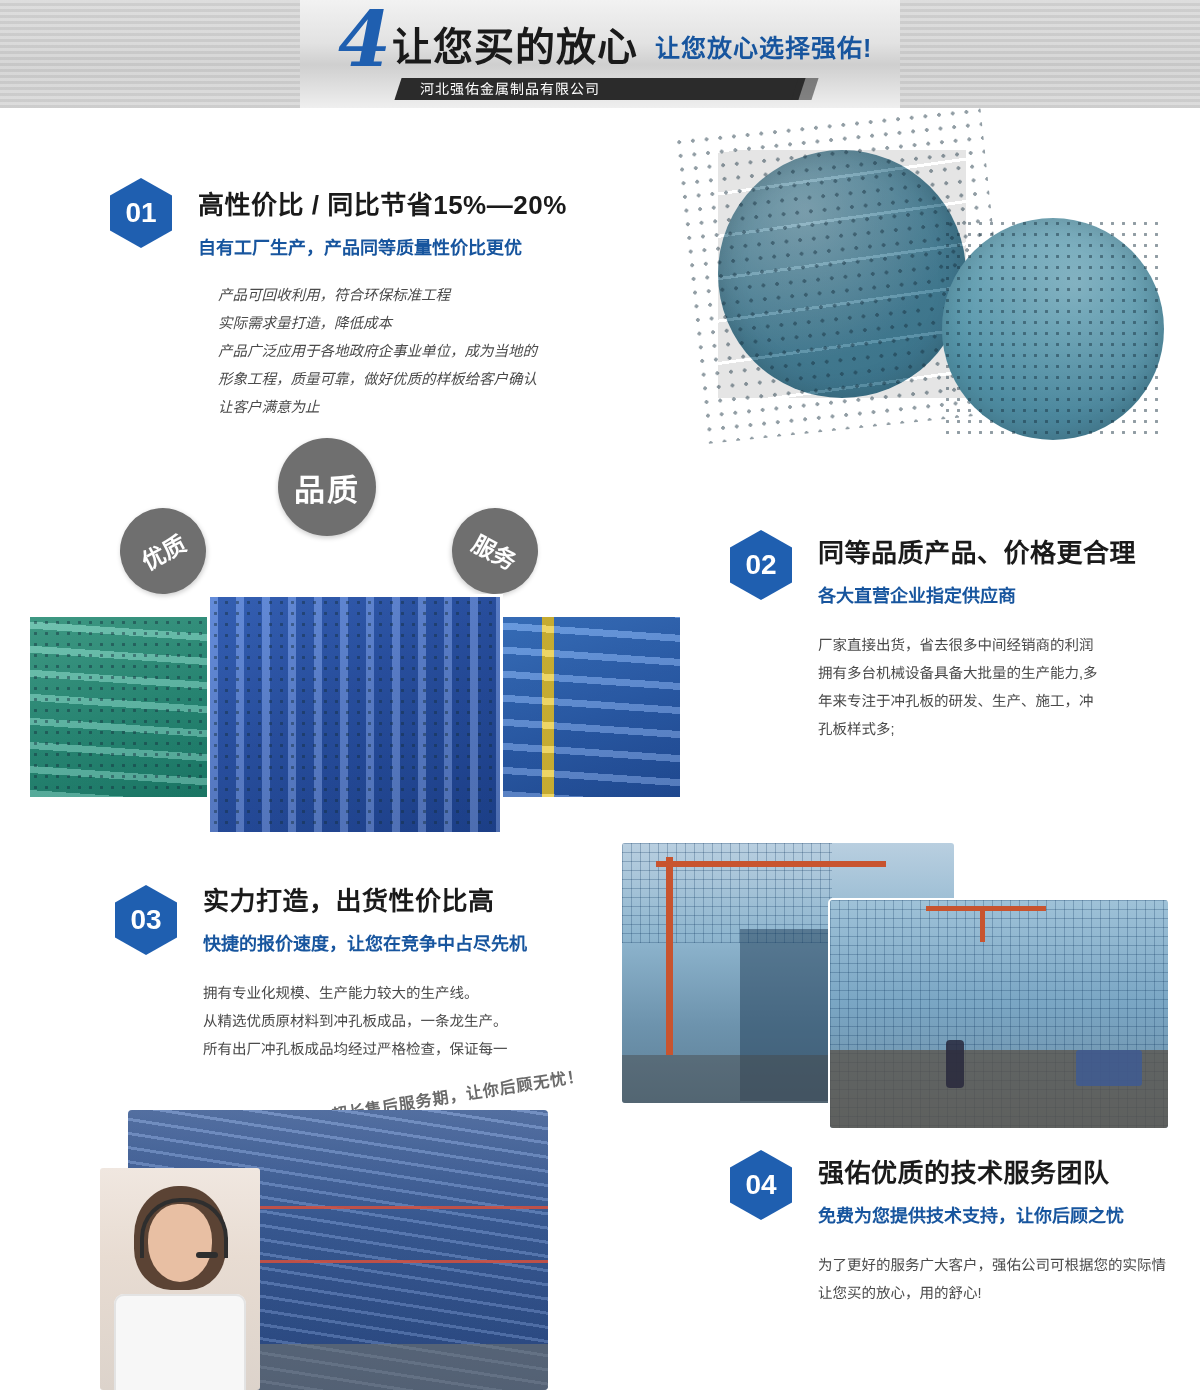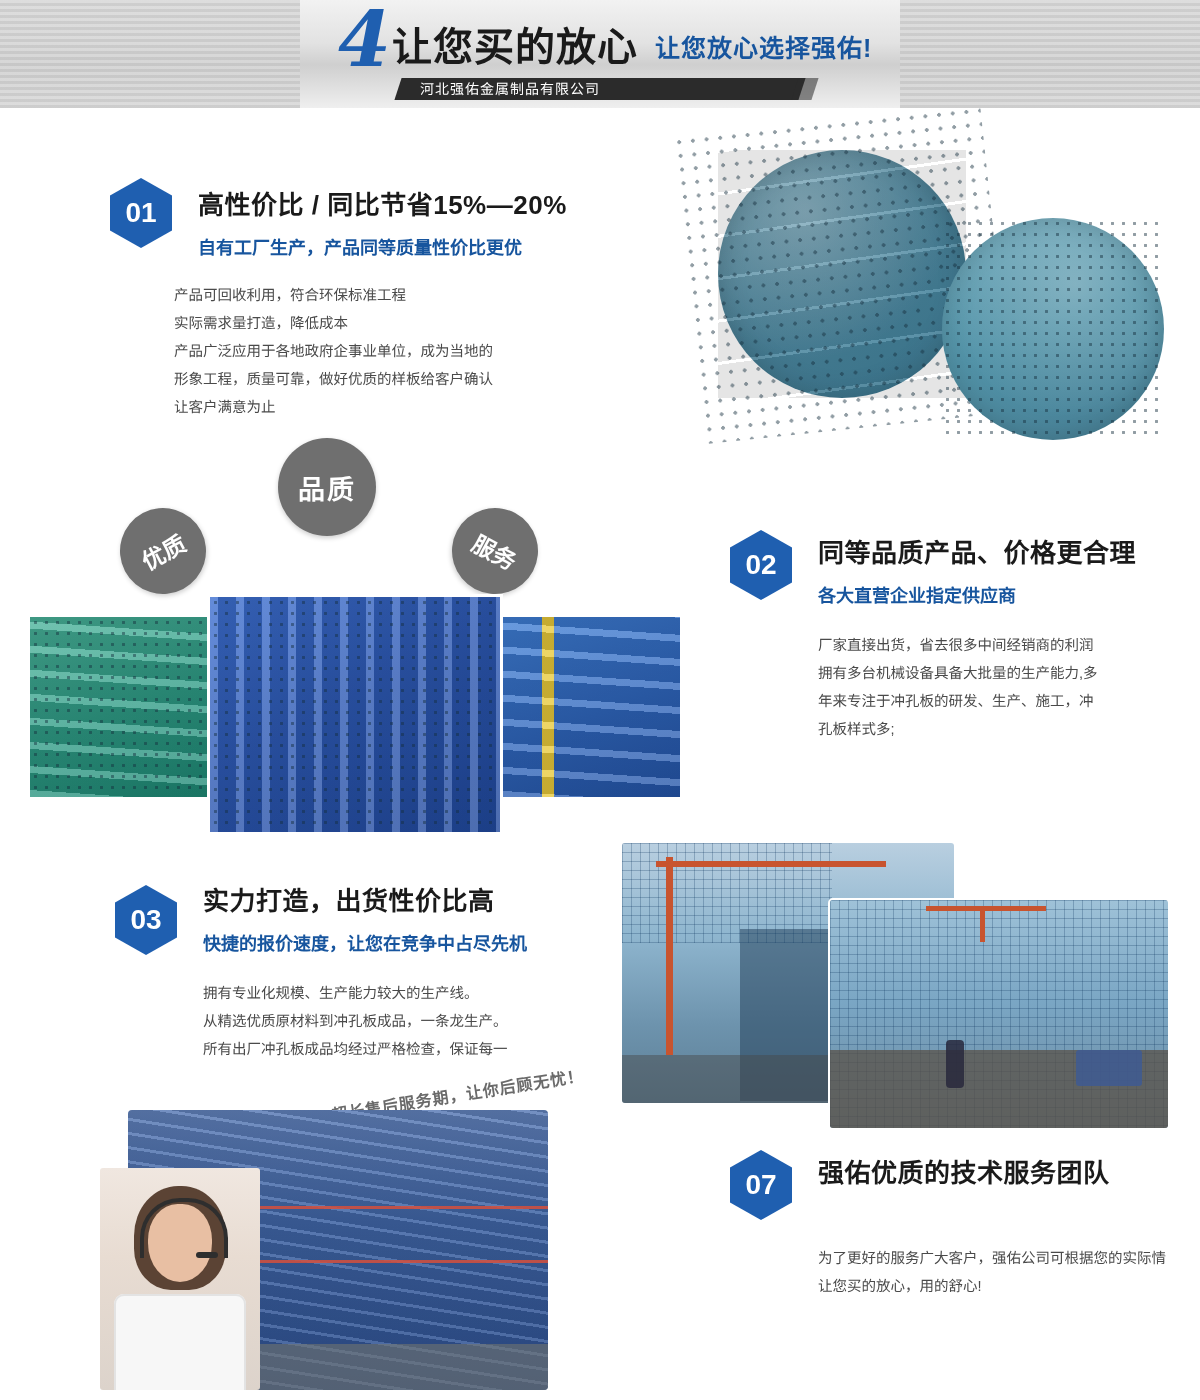--- a/index.html
+++ b/index.html
@@ -188,21 +188,21 @@
     position: absolute;
     border-radius: 50%;
     background: #6f6f6f;
     color: #fff;
     display: flex; align-items: center; justify-content: center;
     font-weight: bold;
     font-family: "Liberation Sans", sans-serif;
     box-shadow: 0 2px 5px rgba(0,0,0,.2);
     text-align: center;
   }
-  .bubble-main { left: 278px; top: 438px; width: 98px; height: 98px; font-size: 27px; letter-spacing: 2px; }
+  .bubble-main { left: 278px; top: 438px; width: 98px; height: 98px; font-size: 31px; letter-spacing: 2px; }
   .bubble-left { left: 120px; top: 508px; width: 86px; height: 86px; font-size: 23px; transform: rotate(-28deg); }
   .bubble-right { left: 452px; top: 508px; width: 86px; height: 86px; font-size: 23px; transform: rotate(28deg); }
   .dashed-arc {
     position: absolute;
     left: 160px; top: 452px;
     width: 340px; height: 130px;
     border: 2px dashed #b9b9b9;
     border-bottom: none;
     border-radius: 170px 170px 0 0;
     z-index: -1;
@@ -344,21 +344,21 @@
 </div>
 
 <div class="block" style="left:110px; top:178px; width:580px;">
   <div style="display:flex; align-items:flex-start;">
     <div class="hex">01</div>
     <div style="margin-left:26px; padding-top:6px;">
       <div class="b-title">高性价比 / 同比节省15%—20%</div>
       <div class="b-sub">自有工厂生产，产品同等质量性价比更优</div>
     </div>
   </div>
-  <div class="b-body" style="margin-left:64px; margin-top:22px;">
+  <div class="b-body" style="margin-left:108px; margin-top:22px;font-style:italic;">
     <div>产品可回收利用，符合环保标准工程</div>
     <div>实际需求量打造，降低成本</div>
     <div>产品广泛应用于各地政府企事业单位，成为当地的</div>
     <div>形象工程，质量可靠，做好优质的样板给客户确认</div>
     <div>让客户满意为止</div>
   </div>
 </div>
 
 <div class="circle-a">
   <div class="slats"></div>
@@ -429,23 +429,24 @@
   <div class="mesh"></div>
   <div class="crane" style="left:96px; top:6px; width:120px; height:5px;"></div>
   <div class="crane" style="left:150px; top:8px; width:5px; height:34px;"></div>
   <div class="bldg" style="left:0; top:150px; width:338px; height:78px; background:rgba(90,82,72,.75);"></div>
   <div class="bldg" style="left:116px; top:140px; width:18px; height:48px; background:rgba(40,40,60,.85); border-radius:4px;"></div>
   <div class="bldg" style="left:246px; top:150px; width:66px; height:36px; background:rgba(60,90,150,.8); border-radius:3px;"></div>
 </div>
 
 <div class="block" style="left:730px; top:1150px; width:450px;">
   <div style="display:flex; align-items:flex-start;">
-    <div class="hex">07</div>
+    <div class="hex">04</div>
     <div style="margin-left:26px; padding-top:2px;">
       <div class="b-title">强佑优质的技术服务团队</div>
+      <div class="b-sub">免费为您提供技术支持，让你后顾之忧</div>
     </div>
   </div>
   <div class="b-body" style="margin-left:88px; margin-top:24px;">
     <div>为了更好的服务广大客户，强佑公司可根据您的实际情</div>
     <div>让您买的放心，用的舒心!</div>
   </div>
 </div>
 
 <div class="service-note">超长售后服务期，让你后顾无忧！</div>
 <div class="photo ph-wall">

